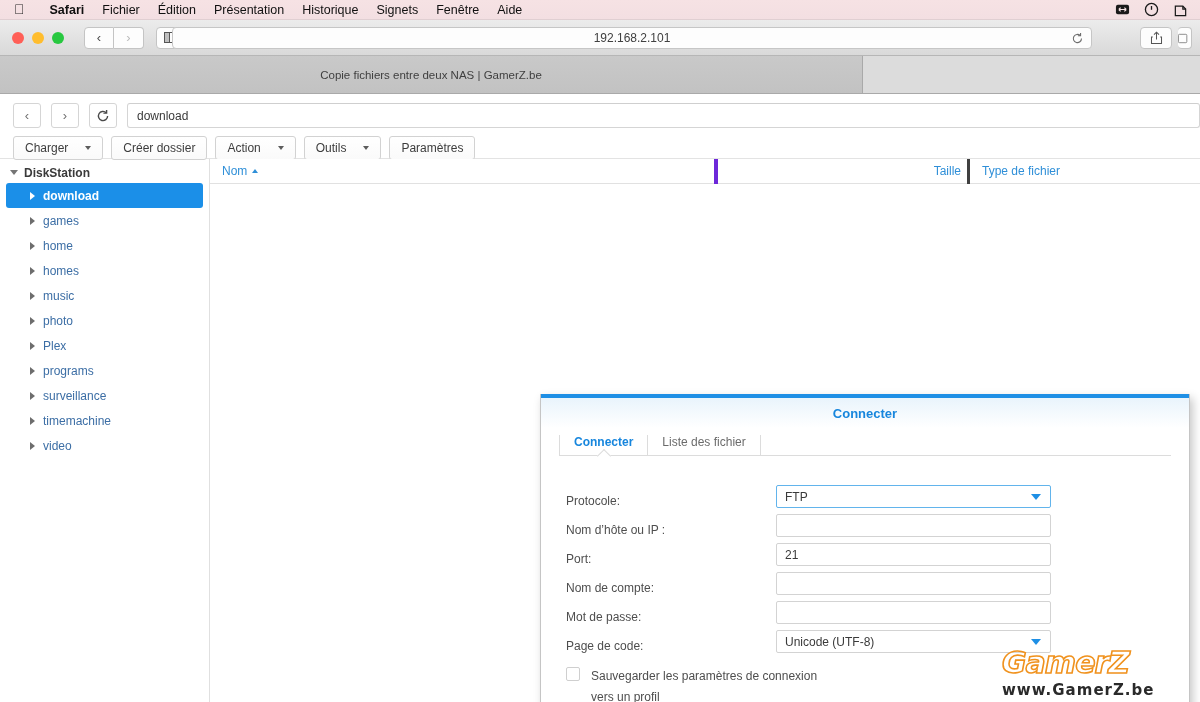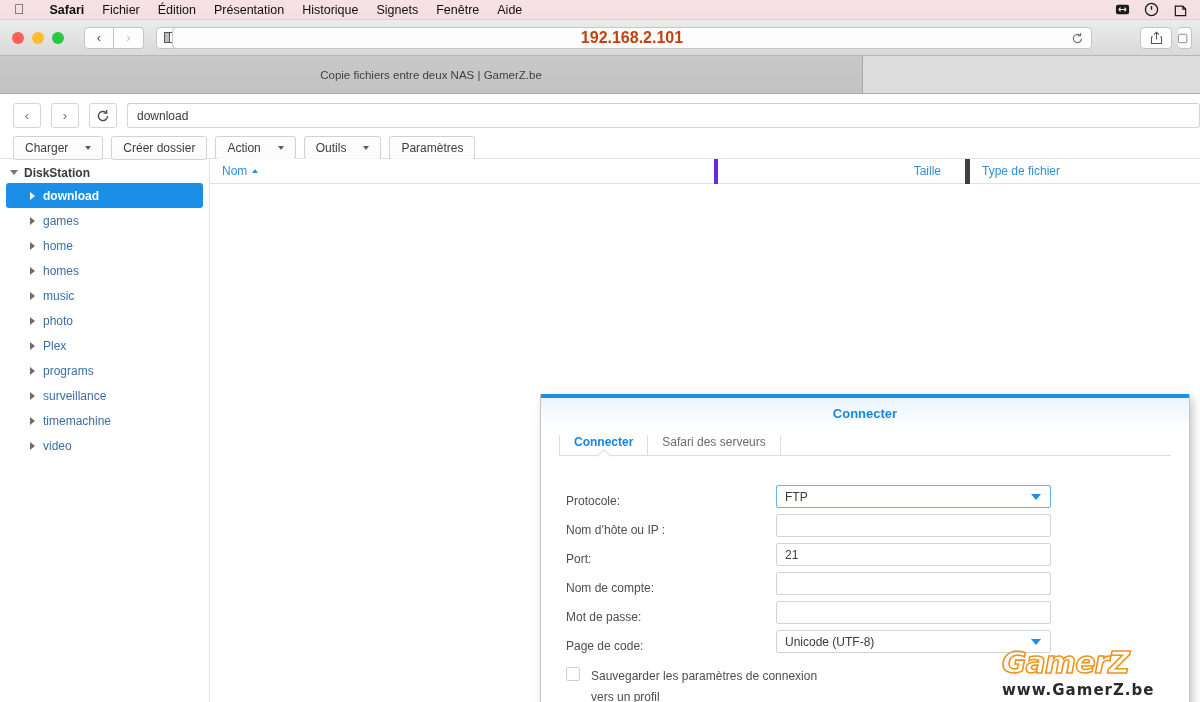--- a/index.html
+++ b/index.html
@@ -78,21 +78,21 @@
 
   .urlbar {
     position: absolute; left: 172px; right: 108px; top: 7px;
     height: 22px;
     background: #fdfdfd;
     border: 1px solid #c6c6c6;
     border-radius: 4px;
     display: flex; align-items: center; justify-content: center;
   }
   .urlbar .url {
-    font-size: 16px; color: #c2410c; font-weight: bold;
+    font-size: 12px; color: #404040;
   }
   .urlbar .reload {
     position: absolute; right: 7px; top: 3px;
     color: #6d6d6d;
   }
   .home-ico {
     position: absolute; left: 400px; top: 11px;
     color: #555; font-size: 12px;
   }
   .tb-right {
@@ -220,22 +220,22 @@
     border-bottom: 1px solid #e1e1e1;
     display: flex; align-items: center;
     font-size: 12px; color: #2f8fd8;
   }
   .fl-head .col {
     height: 25px; display: flex; align-items: center;
     padding-left: 12px;
   }
   .col-name { width: 508px; border-right: 4px solid #6d28d9; }
   .col-size {
-    width: 252px; border-right: 5px solid #404040;
-    justify-content: flex-end; padding-right: 24px;
+    width: 252px; border-right: 3px solid #404040;
+    justify-content: flex-end; padding-right: 6px;
   }
   .col-type { flex: 1; }
   .sort-asc {
     width: 0; height: 0; margin-left: 5px;
     border-left: 3.5px solid transparent;
     border-right: 3.5px solid transparent;
     border-bottom: 4.5px solid #2f8fd8;
   }
   .fl-row {
     height: 25px; display: flex; align-items: center;
@@ -580,21 +580,21 @@
         </div>
       </div>
 
     </div>
 
     <div class="dialog">
       <div class="dlg-topbar"></div>
       <div class="dlg-title">Connecter</div>
       <div class="dlg-tabs" id="dlg-tabs">
           <div class="dtab active">Connecter</div>
-          <div class="dtab">Safari des serveurs</div>
+          <div class="dtab">Liste des fichier</div>
         </div>
       <div class="dlg-body">
         <div id="dlg-fields">
             <div class="frow">
               <div class="flabel">Protocole:</div>
               <div class="fselect focus">
                 <span>FTP</span>
                 <span class="sel-caret"></span>
               </div>
             </div>

